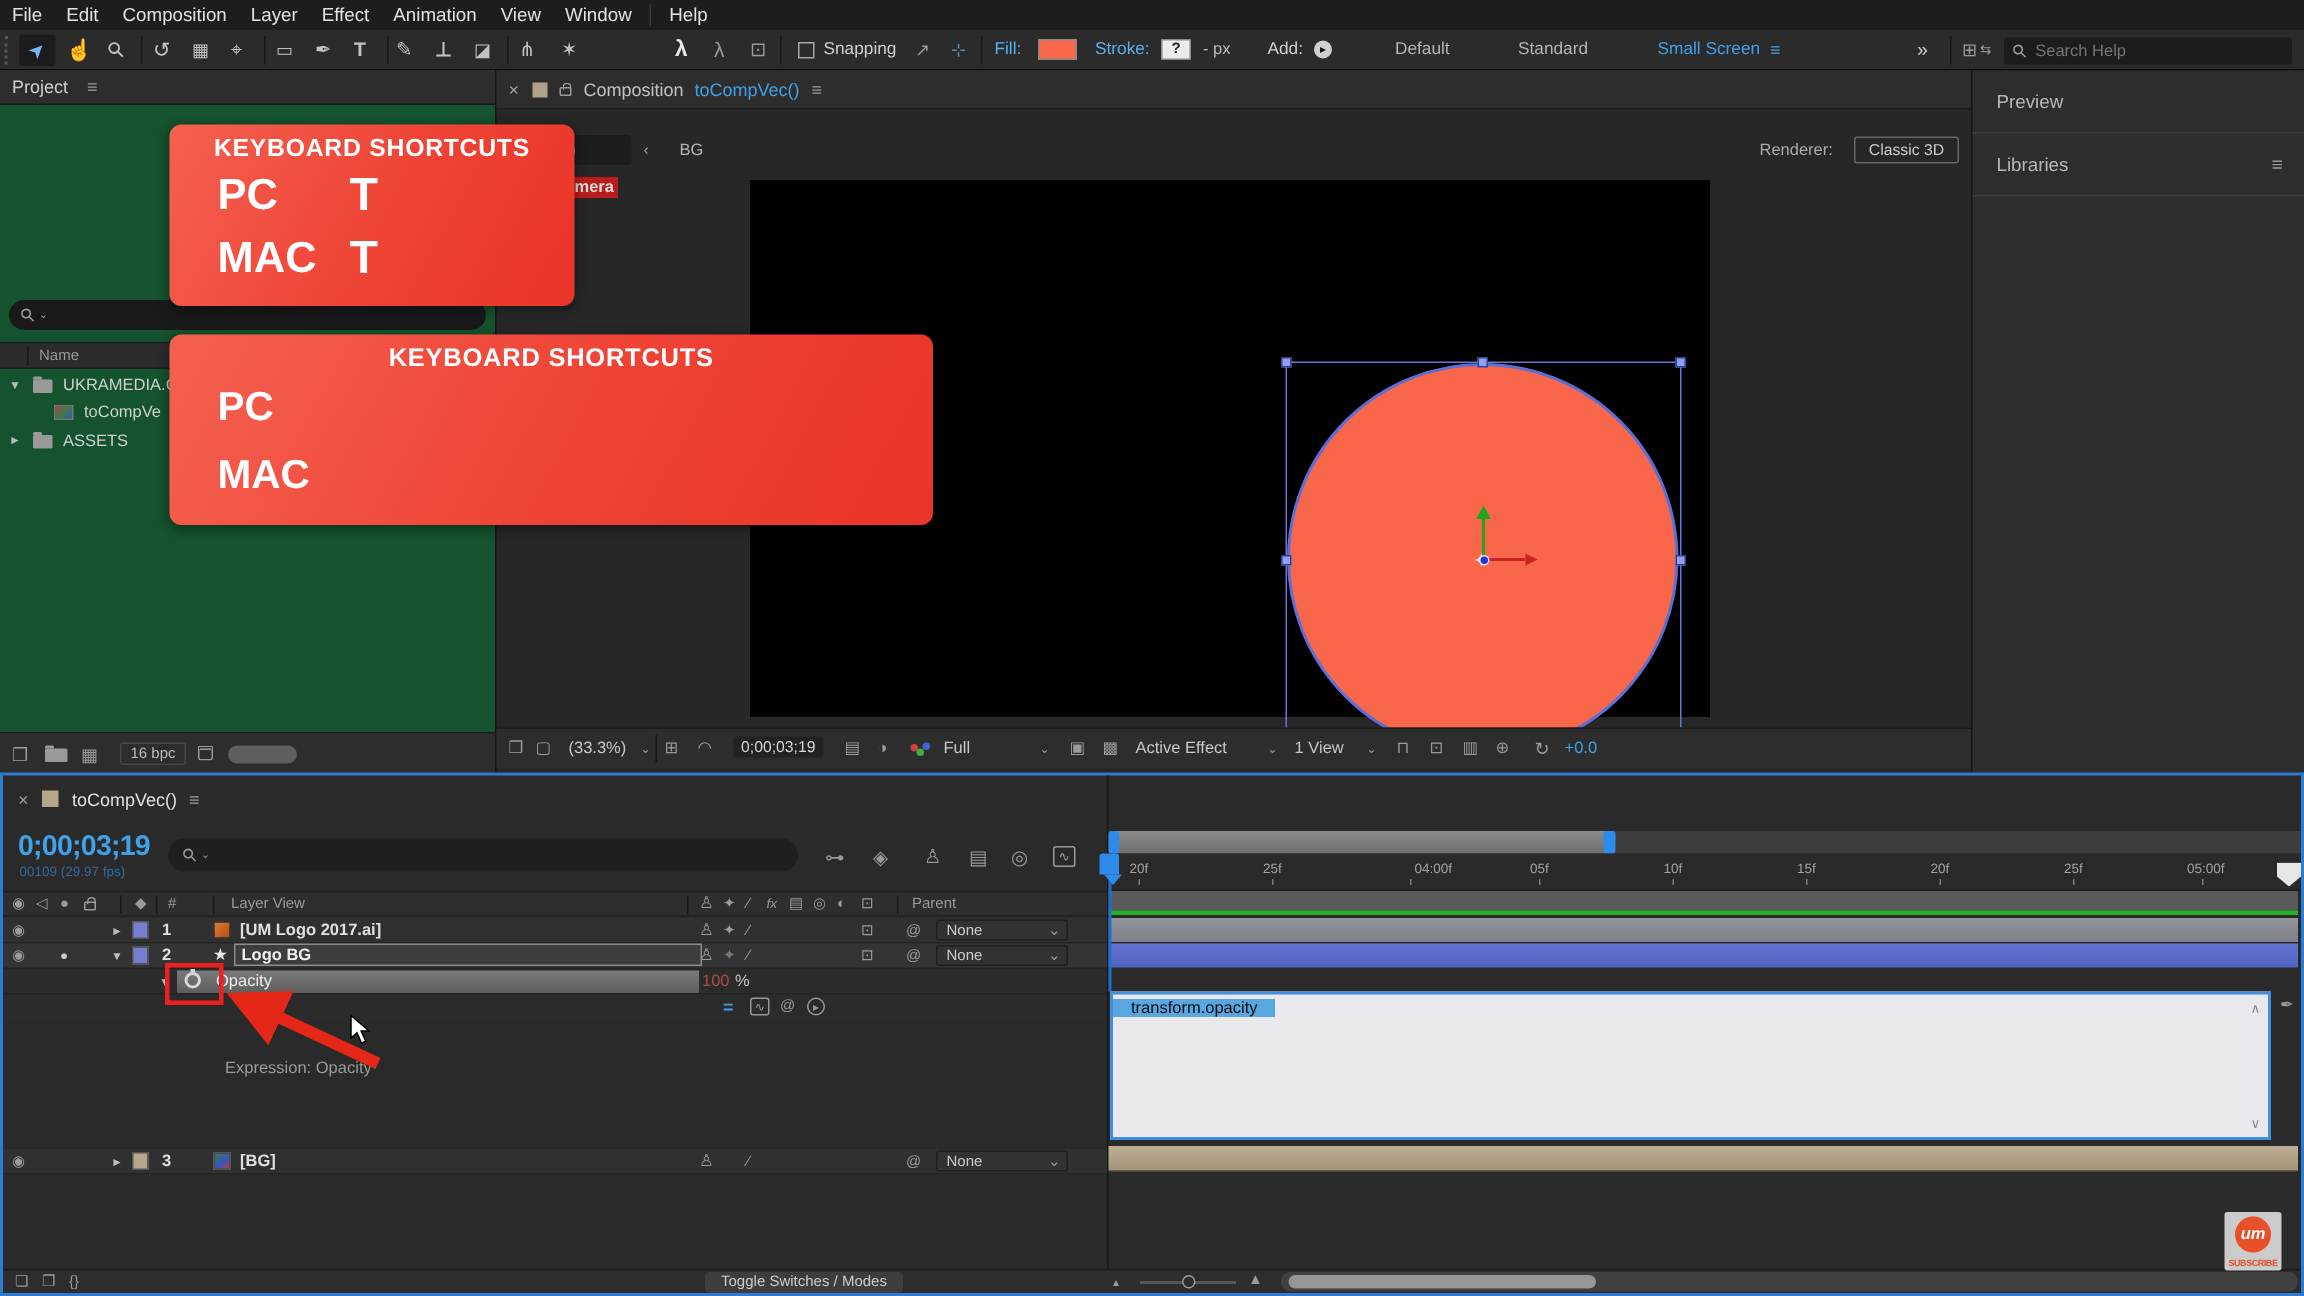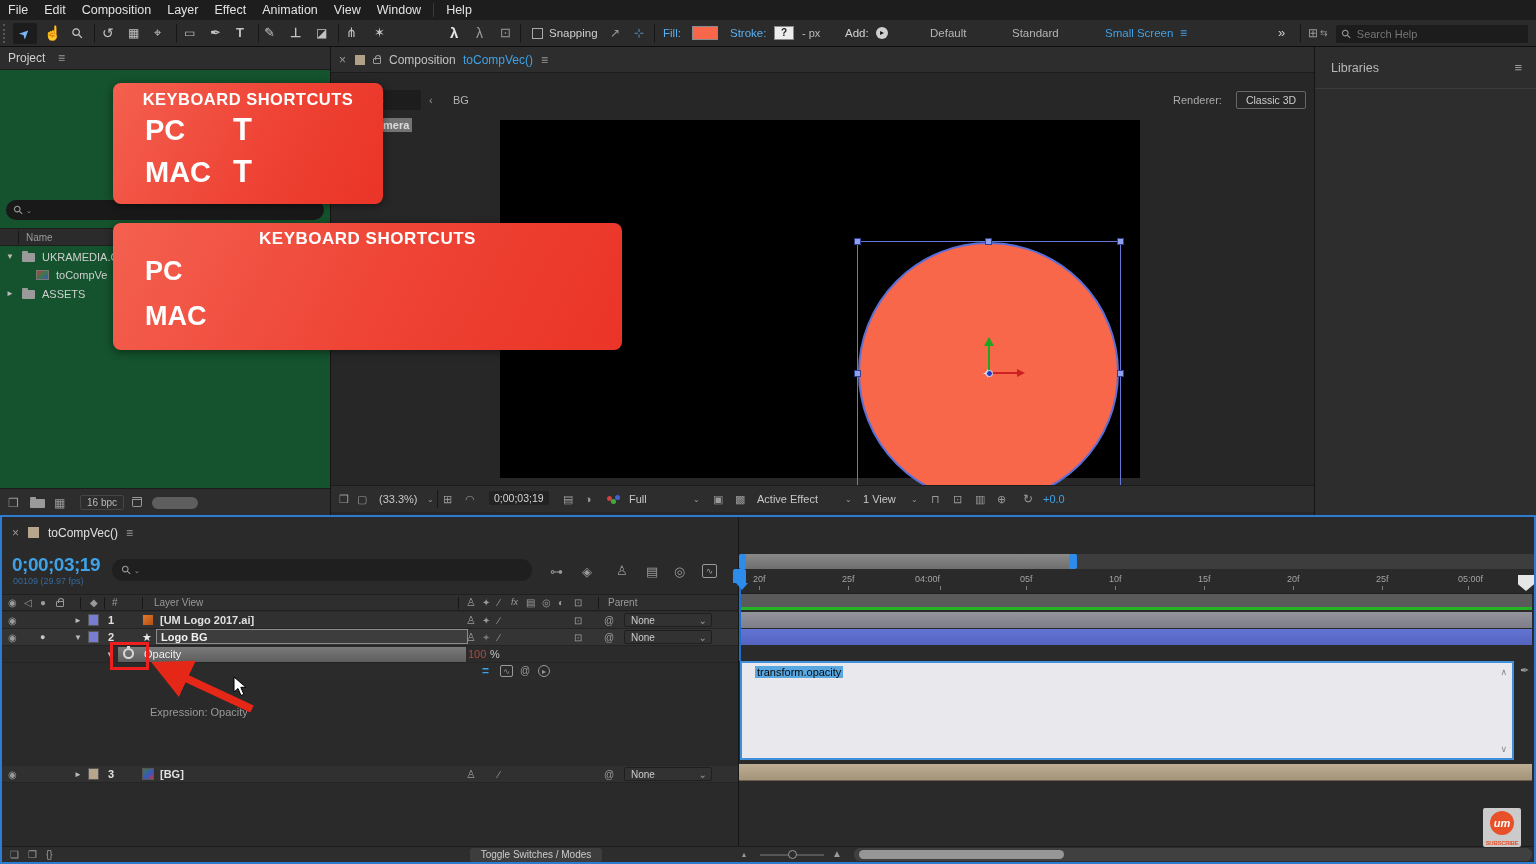--- a/index.html
+++ b/index.html
@@ -173,21 +173,21 @@
       <span class="ic blue" style="left:132px;top:7px;font-size:12px">toCompVec()</span>
       <span class="ic" style="left:210px;top:7px;font-size:12px">≡</span>
     </div>
     <div class="r" style="left:4px;top:43px;width:86px;height:20px;background:#1d1d1d;border-radius:3px">
       <span class="ic blue" style="left:8px;top:5px;font-size:11px">mpVec()</span>
     </div>
     <span class="ic" style="left:98px;top:48px;font-size:11px">‹</span>
     <span class="ic" style="left:122px;top:48px;font-size:11px;color:#b5b5b5">BG</span>
     <span class="ic" style="left:842px;top:48px;font-size:11px;color:#aaa">Renderer:</span>
     <span class="r" style="left:905px;top:44px;width:70px;height:18px;border:1px solid #666;border-radius:2px;font-size:10.5px;color:#ccc;text-align:center;line-height:16px">Classic 3D</span>
-    <span class="r" style="left:49px;top:71px;background:#737373;color:#dcdcdc;font-weight:bold;font-size:11px;padding:1px 3px">mera</span>
+    <span class="r" style="left:49px;top:71px;background:#b91c1c;color:#dcdcdc;font-weight:bold;font-size:11px;padding:1px 3px">mera</span>
 
     <div id="viewport">
       <div class="r" style="left:357px;top:121px;width:264px;height:265px;border:1px solid #6577d8"></div>
       <div class="r" style="left:358px;top:122px;width:261px;height:261px;border-radius:50%;background:#f8674a;border:2px solid #5b6fd6"></div>
       <span class="handle" style="left:354px;top:118px"></span>
       <span class="handle" style="left:485px;top:118px"></span>
       <span class="handle" style="left:617px;top:118px"></span>
       <span class="handle" style="left:354px;top:250px"></span>
       <span class="handle" style="left:617px;top:250px"></span>
       <span class="handle" style="left:354px;top:382px"></span>
@@ -226,20 +226,21 @@
       <span class="ic" style="left:600px;top:8px;font-size:11px">⊓</span>
       <span class="ic" style="left:622px;top:8px;font-size:11px">⊡</span>
       <span class="ic" style="left:644px;top:8px;font-size:11px">▥</span>
       <span class="ic" style="left:666px;top:8px;font-size:11px">⊕</span>
       <span class="ic" style="left:692px;top:7px;font-size:12px">↻</span>
       <span class="ic blue" style="left:712px;top:8px;font-size:11px">+0.0</span>
     </div>
   </div>
 
   <div id="rightpanel" class="r">
+    <div class="rsec"><span>Preview</span></div>
     <div class="rsec">
       <span>Libraries</span>
       <span class="ic" style="right:14px;top:14px;font-size:13px">≡</span>
     </div>
   </div>
 
   <div id="timeline" class="r">
 
     <span class="ic" style="left:10px;top:10px;font-size:12px">×</span>
     <span class="r" style="left:26px;top:10px;width:11px;height:11px;background:#b5a68c"></span>
@@ -359,21 +360,21 @@
 
     <span class="sepv" style="left:736px;top:0;height:345px"></span>
     <div class="r" style="left:737px;top:37px;width:795px;height:15px;background:#3d3d3d">
       <span class="r" style="left:3px;top:0;width:332px;height:15px;background:linear-gradient(#8a8a8a,#6e6e6e)"></span>
       <span class="r" style="left:0;top:0;width:7px;height:15px;background:#2d8ceb;border-radius:2px"></span>
       <span class="r" style="left:330px;top:0;width:8px;height:15px;background:#2d8ceb;border-radius:2px"></span>
     </div>
     <div class="r" style="left:737px;top:52px;width:795px;height:25px;background:#2a2a2a;border-bottom:1px solid #1f1f1f">
       <span class="tick" style="left:14px;top:5px">20f</span>
       <span class="tick" style="left:103px;top:5px">25f</span>
-      <span class="tick" style="left:176px;top:5px">04:00f</span>
+      <span class="tick" style="left:204px;top:5px">04:00f</span>
       <span class="tick" style="left:281px;top:5px">05f</span>
       <span class="tick" style="left:370px;top:5px">10f</span>
       <span class="tick" style="left:459px;top:5px">15f</span>
       <span class="tick" style="left:548px;top:5px">20f</span>
       <span class="tick" style="left:637px;top:5px">25f</span>
       <span class="tick" style="left:719px;top:5px">05:00f</span>
       <span class="tickmark" style="left:20px;top:17px"></span>
         <span class="tickmark" style="left:109px;top:17px"></span>
       <span class="tickmark" style="left:201px;top:17px"></span>
         <span class="tickmark" style="left:287px;top:17px"></span>
@@ -385,21 +386,21 @@
     </div>
     <span class="r" style="left:1516px;top:58px;width:16px;height:16px;background:#e6e6e6;clip-path:polygon(0 0,100% 0,100% 58%,50% 100%,0 58%)"></span>
     <div class="r" style="left:737px;top:77px;width:793px;height:13px;background:#5a5a5a"></div>
     <div class="r" style="left:737px;top:90px;width:793px;height:3px;background:#24b324"></div>
     <div class="r" style="left:737px;top:95px;width:793px;height:16px;background:linear-gradient(#94949e,#7e7e88)"></div>
     <div class="r" style="left:737px;top:112px;width:793px;height:16px;background:linear-gradient(#6274d4,#5463be)"></div>
     <div class="r" style="left:731px;top:52px;width:13px;height:14px;background:#2d8ceb;border-radius:2px 2px 0 0;z-index:20"></div>
     <span class="r" style="left:734px;top:66px;width:0;height:0;border-left:6px solid transparent;border-right:6px solid transparent;border-top:7px solid #2d8ceb;z-index:20"></span>
     <span class="r" style="left:737px;top:66px;width:1.5px;height:78px;background:#1b6fd0;z-index:19"></span>
     <div class="exprbox">
-      <span class="r" style="left:13px;top:3px;background:#58a7e0;color:#0a0a0a;font-size:11px;padding:0 2px">transform.opacity</span>
+      <span class="r" style="left:0;top:3px;background:#58a7e0;color:#0a0a0a;font-size:11px;padding:0 12px">transform.opacity</span>
       <span class="r" style="right:5px;top:4px;color:#888;font-size:9px">∧</span>
       <span class="r" style="right:5px;bottom:4px;color:#888;font-size:9px">∨</span>
     </div>
     <span class="ic" style="left:1518px;top:148px;font-size:11px">✒</span>
     <div class="r" style="left:737px;top:247px;width:793px;height:17px;background:linear-gradient(#bcad93,#a3947a);border-bottom:1px solid #6b5f4c"></div>
 
     <div class="r" style="left:0;top:329px;width:1532px;height:16px;background:#2d2d2d;border-top:1px solid #1c1c1c">
       <span class="ic" style="left:8px;top:3px;font-size:10px">❏</span>
       <span class="ic" style="left:26px;top:3px;font-size:10px">❐</span>
       <span class="ic" style="left:44px;top:3px;font-size:10px">{}</span>

